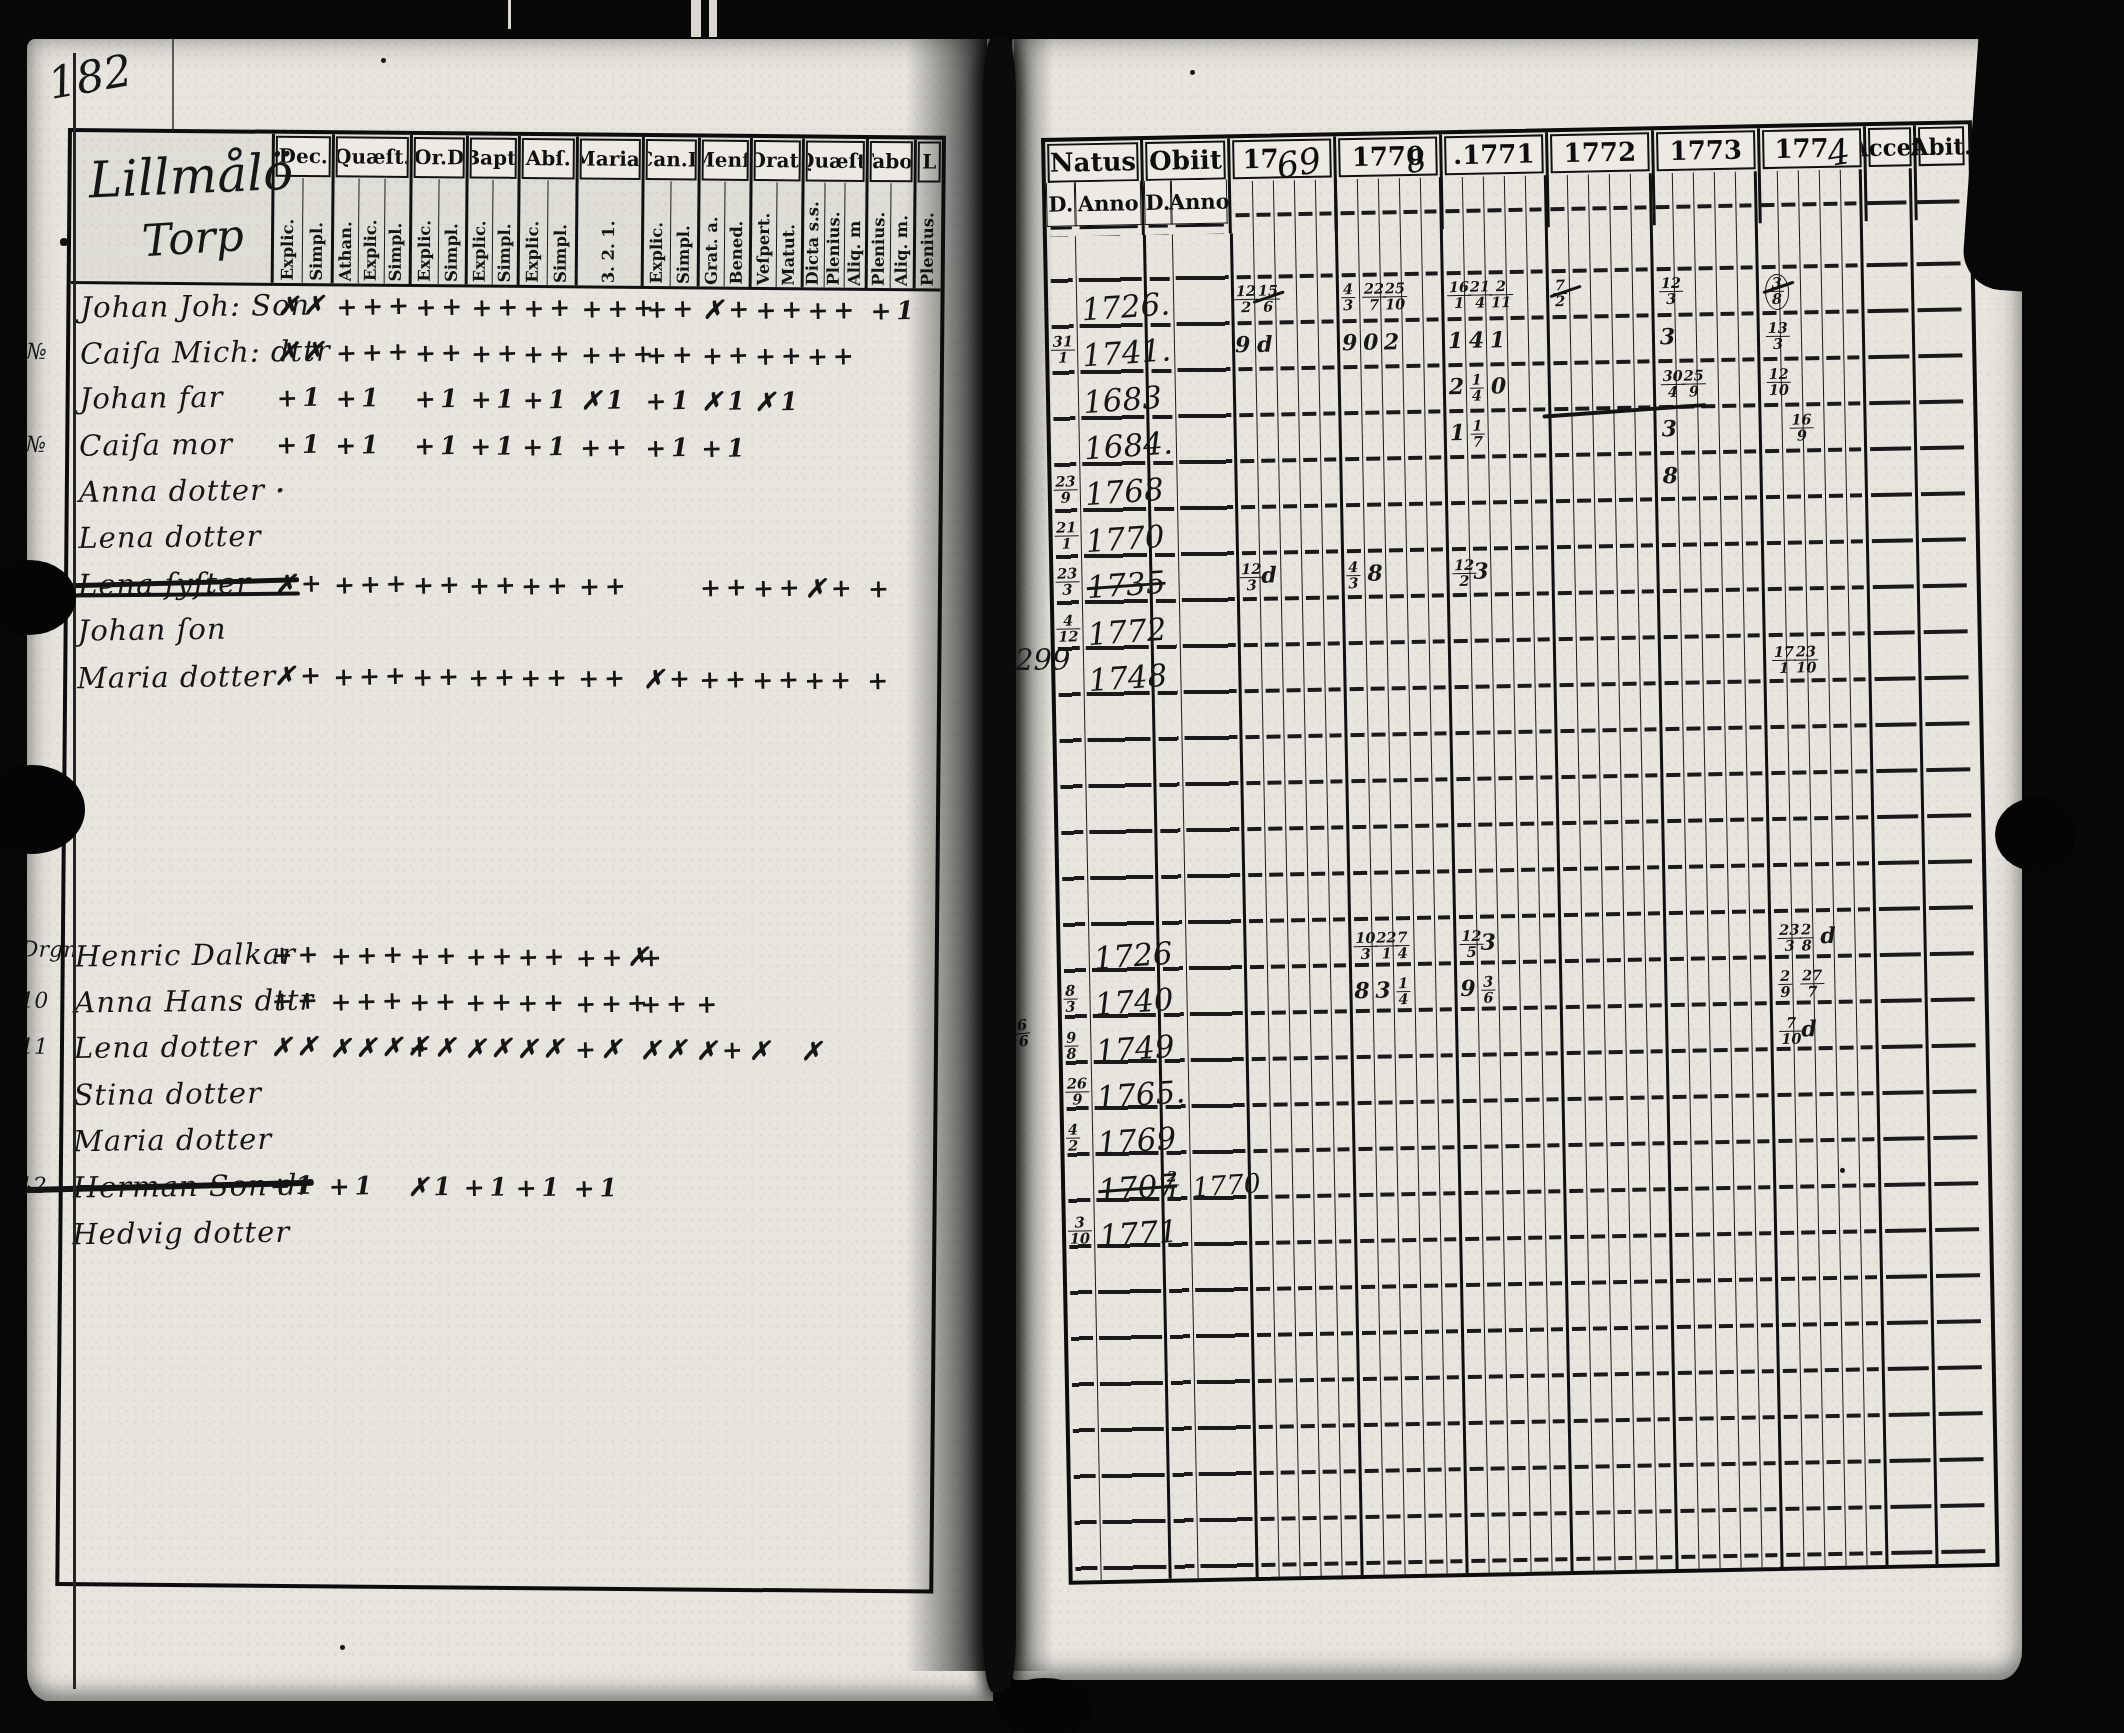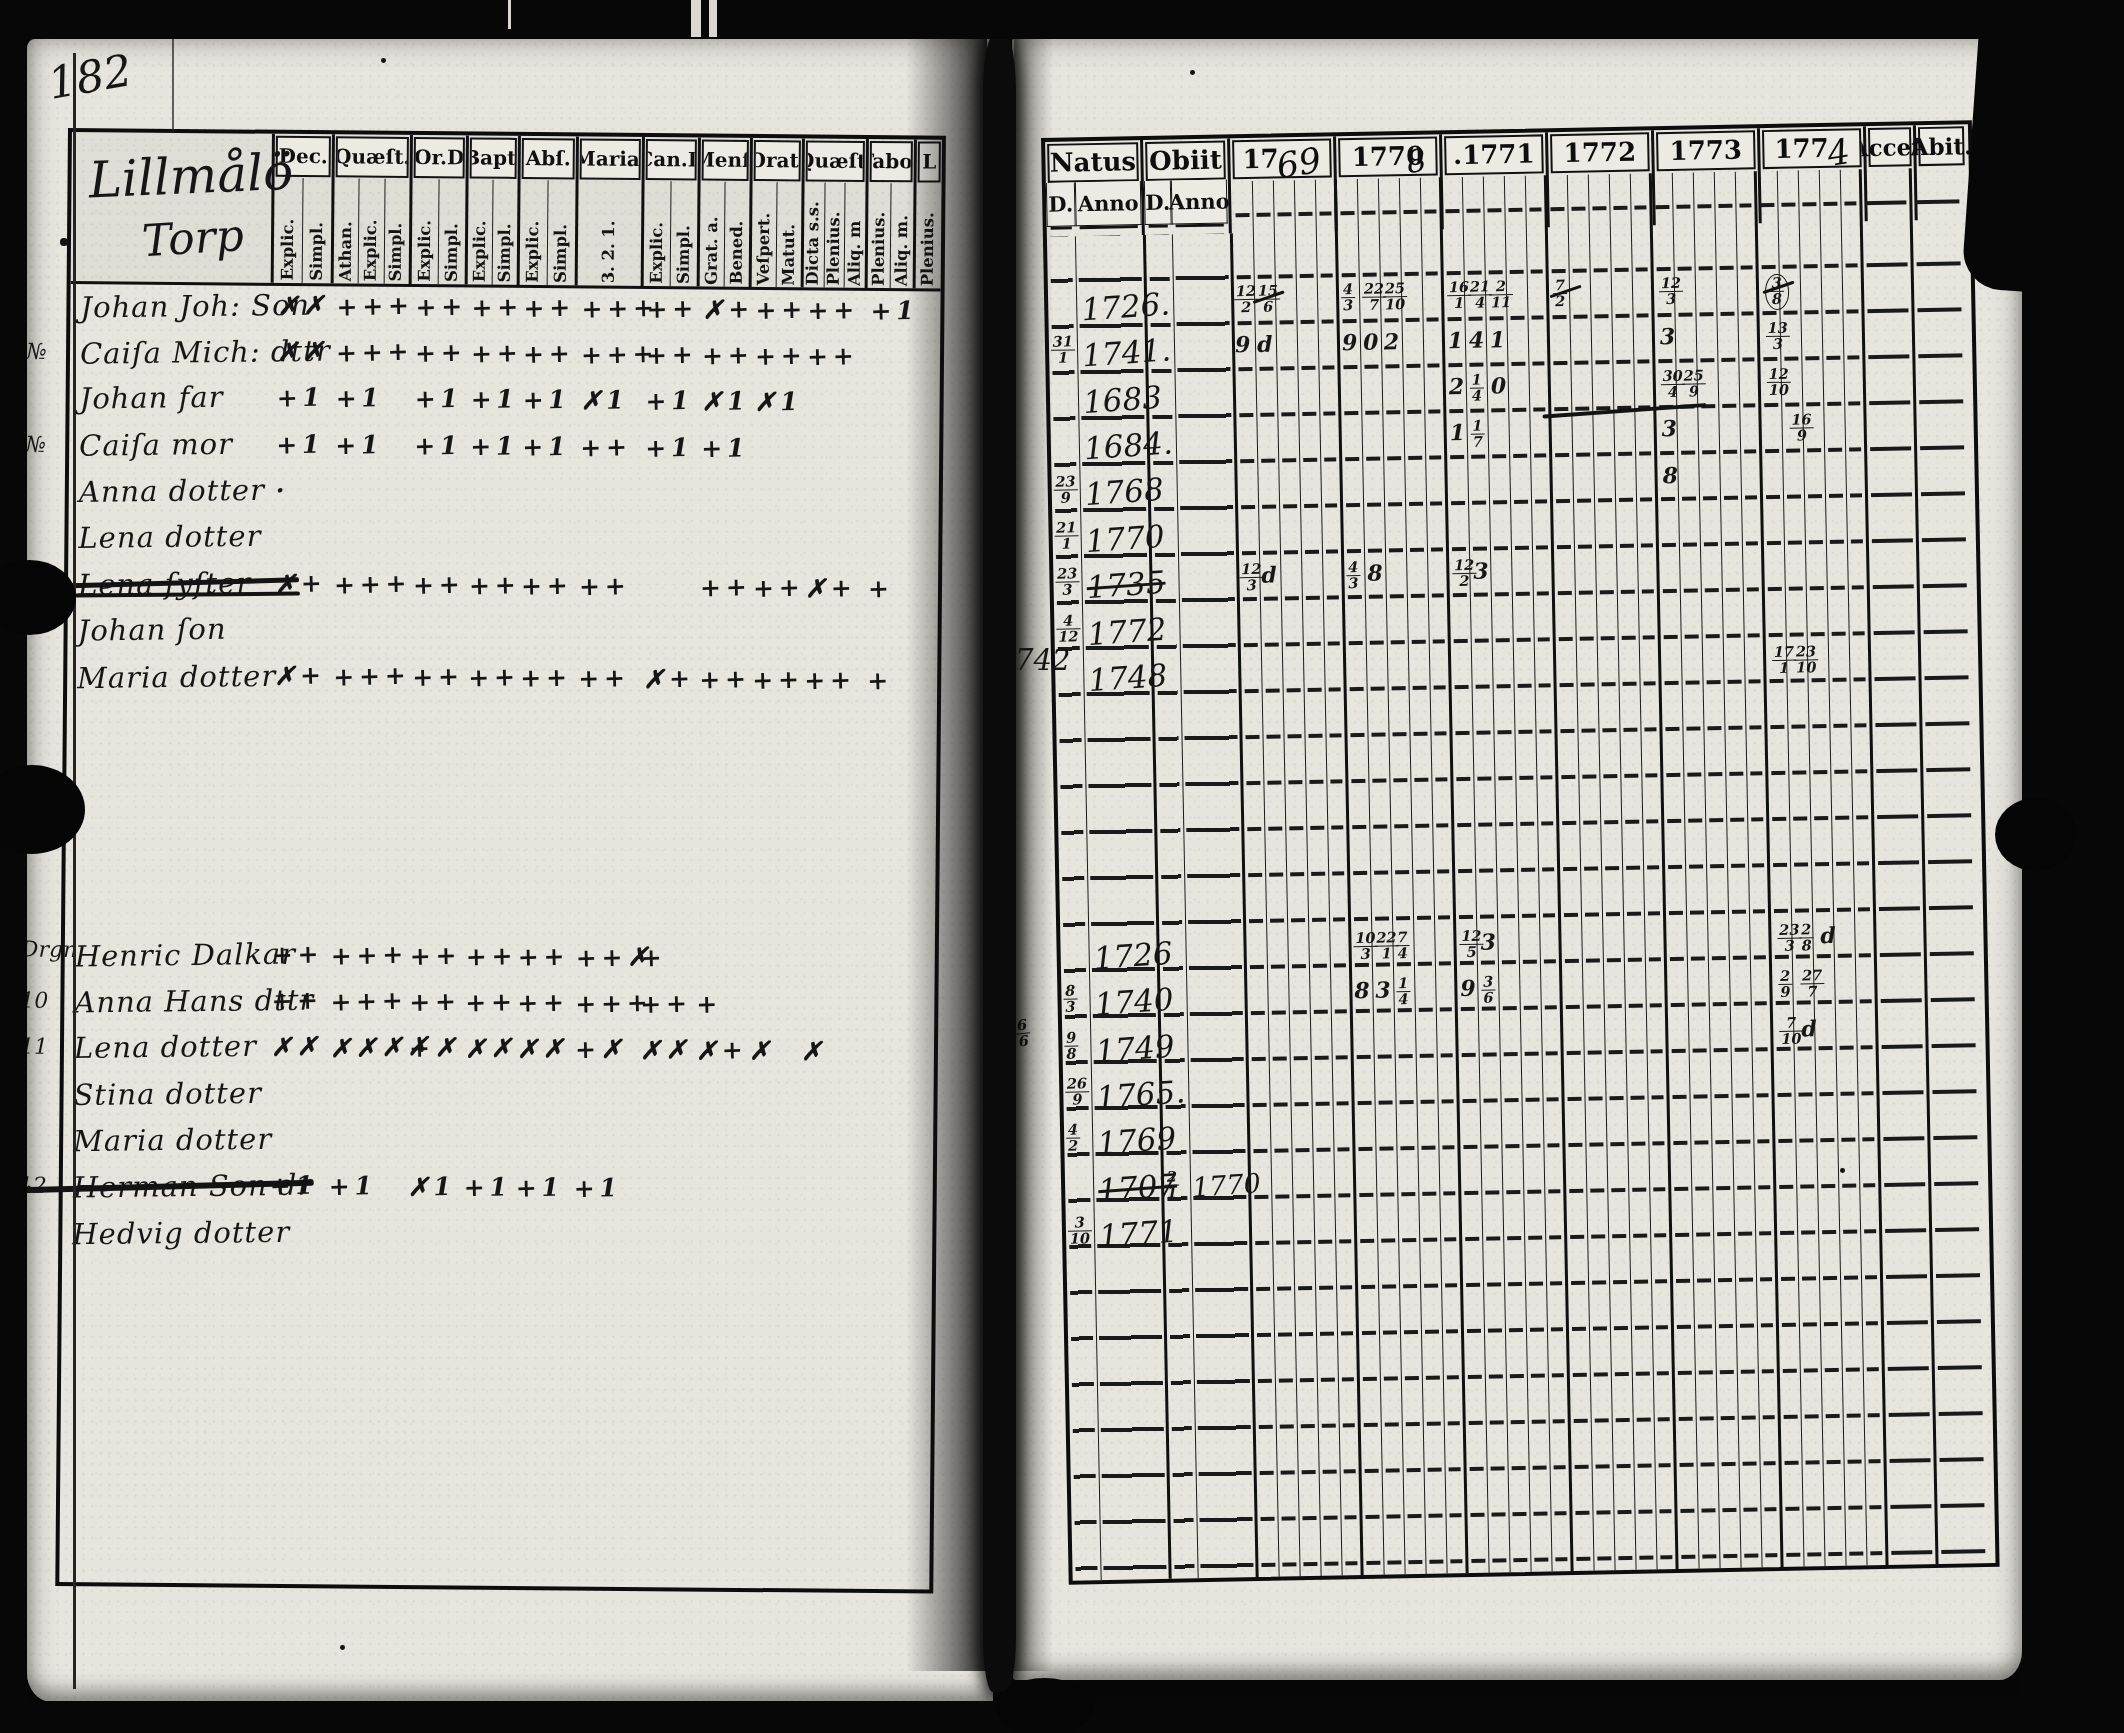--- a/index.html
+++ b/index.html
@@ -686,21 +686,21 @@
     </div>
   <div class="note fr" style="left:3.9px;top:979px;transform:rotate(-6deg)">
     <b>6</b>
     <b>6</b>
   </div>
 </div>
 
 <div class="gutshadeL"></div>
 <div class="gutter"></div>
 <div class="gutshadeR"></div>
-<div class="hw note" style="left:1015px;top:643px;font-size:29px;z-index:30">742</div>
+<div class="hw note" style="left:1015px;top:643px;font-size:29px;z-index:30">299</div>
 
 <div class="blk" style="left:0;top:0;width:2124px;height:39px"></div>
 <div class="blk" style="left:0;top:0;width:27px;height:1733px"></div>
 <div class="blk" style="left:2022px;top:0;width:102px;height:1733px"></div>
 <div class="blk" style="left:0;top:1701px;width:2124px;height:32px"></div>
 <div class="blk" style="left:1970px;top:29px;width:68px;height:261px;transform:rotate(4deg);border-radius:0 0 0 39px"></div>
 <div class="hole" style="left:-17.4px;top:560px;width:93px;height:75px"></div>
 <div class="hole" style="left:-21px;top:765px;width:106px;height:89px"></div>
 <div class="hole" style="left:1995px;top:798px;width:81px;height:73px"></div>
 <div class="hole" style="left:996px;top:1678px;width:97px;height:58px"></div>

